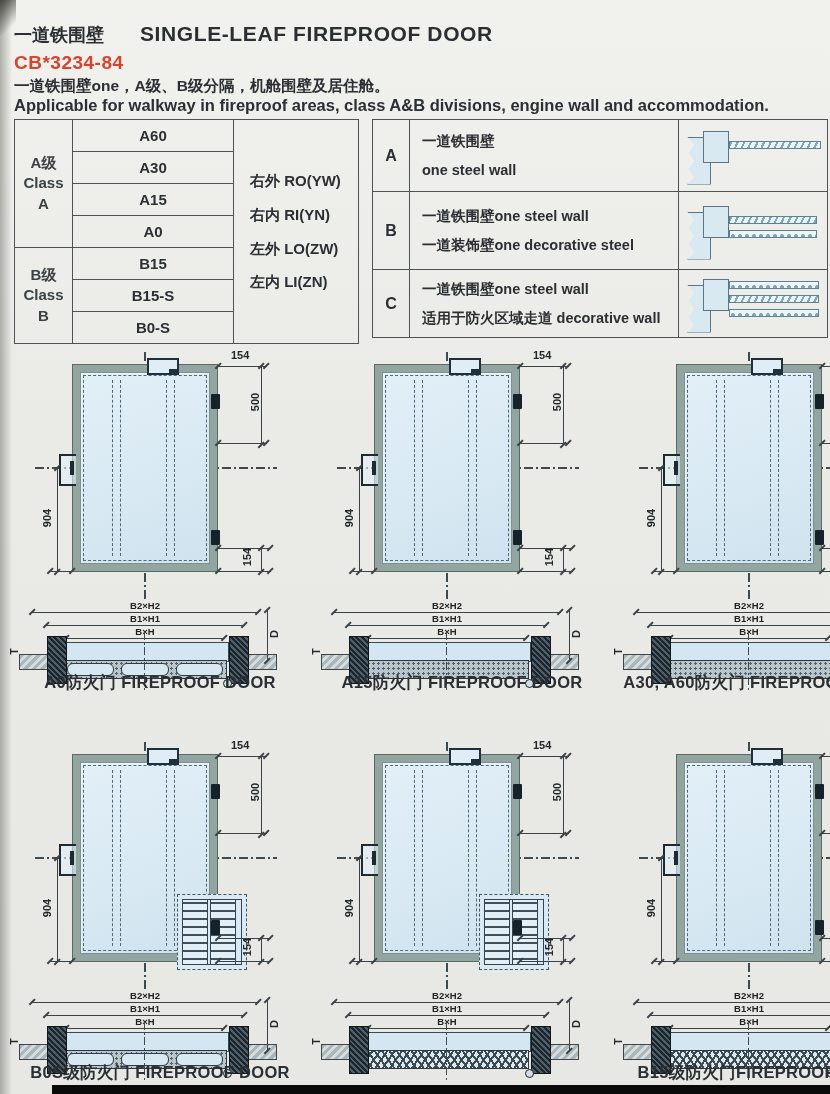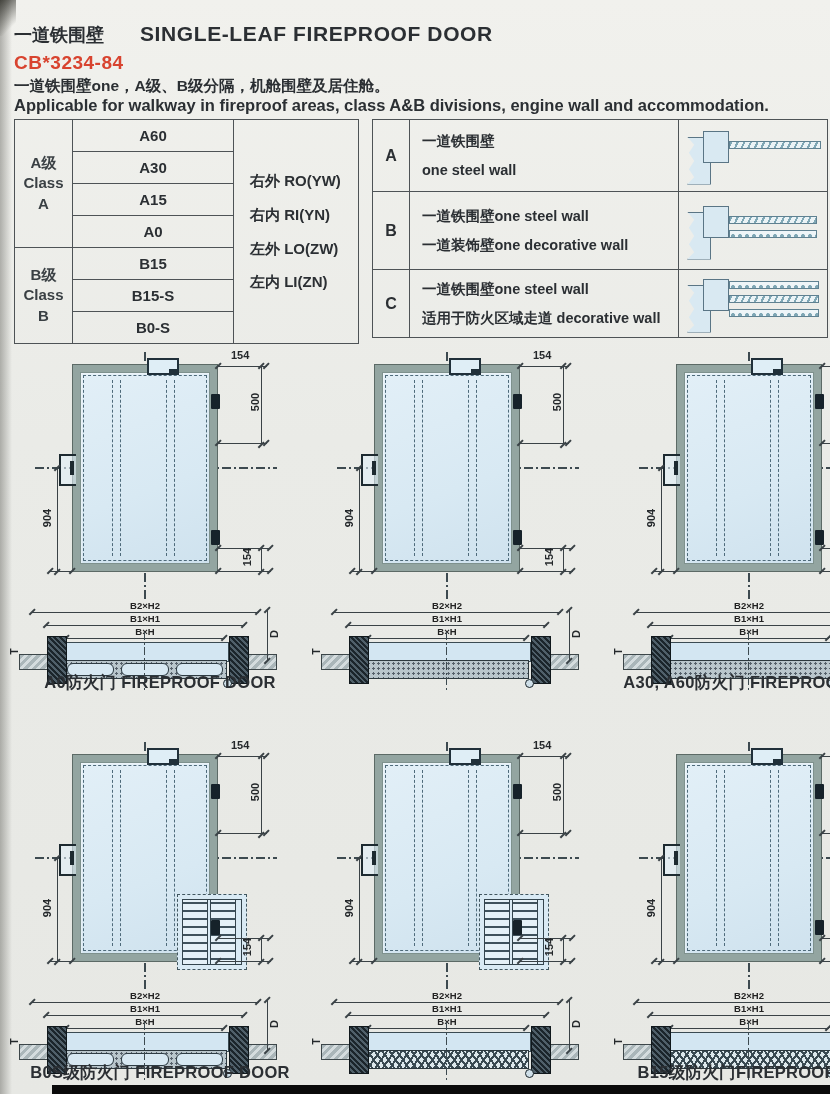--- a/index.html
+++ b/index.html
@@ -179,21 +179,21 @@
         <div class="wp-a"></div>
         <div class="wp-b"></div>
         <div class="wstrip hatch" style="top:16px;width:92px"></div>
       </div>
     </td>
   </tr>
   <tr style="height:78px">
     <td class="wt-key">B</td>
     <td class="wt-text">
       <div>一道铁围壁one steel wall</div>
-      <div>一道装饰壁one decorative wall</div>
+      <div>一道装饰壁one decorative steel</div>
     </td>
     <td class="wt-diag">
       <div class="wdiag">
         <div class="wp-a"></div>
         <div class="wp-b"></div>
         <div class="wstrip hatch" style="top:16px;width:88px"></div>
         <div class="wstrip wavy" style="top:30px;width:88px"></div>
       </div>
     </td>
   </tr>
@@ -325,20 +325,21 @@
       <div class="sec-block l"></div>
       <div class="sec-block r"></div>
       <div class="sec-cl"></div>
       <div class="sec-bolt"></div>
 
       <div class="dl v" style="left:240px;top:8px;height:50px"></div>
       <div class="dim-label rot" style="left:243px;top:26px">D</div>
       <div class="dim-label rot" style="left:-16px;top:44px;font-size:10px">T</div>
     </div>
 
+    <div class="caption">A15防火门 FIREPROOF DOOR</div>
   </div>
 
   <div class="door-cell infill-dots">
     <div class="cl-v"></div>
     <div class="cl-h"></div>
 
     <div class="door-fig">
       <div class="door-dash"></div>
       <div class="stiff s1"></div>
       <div class="stiff s2"></div>

